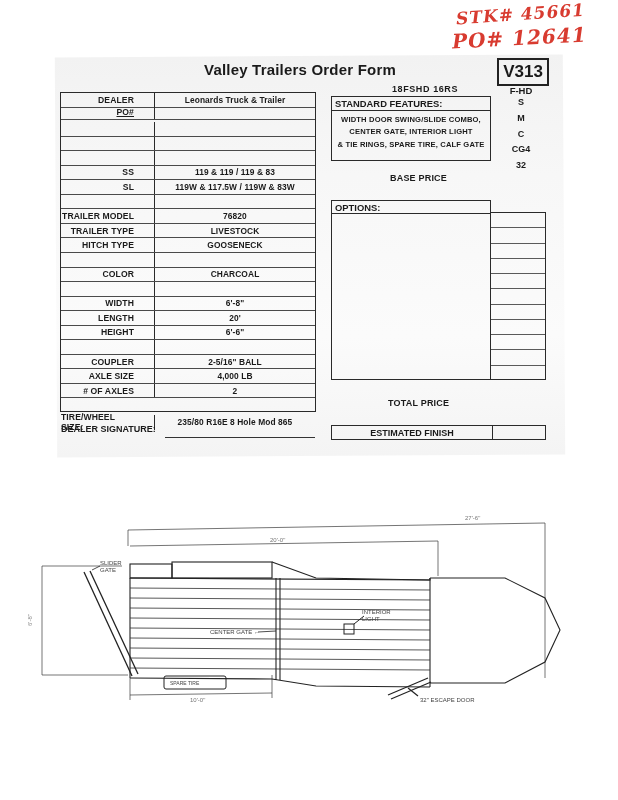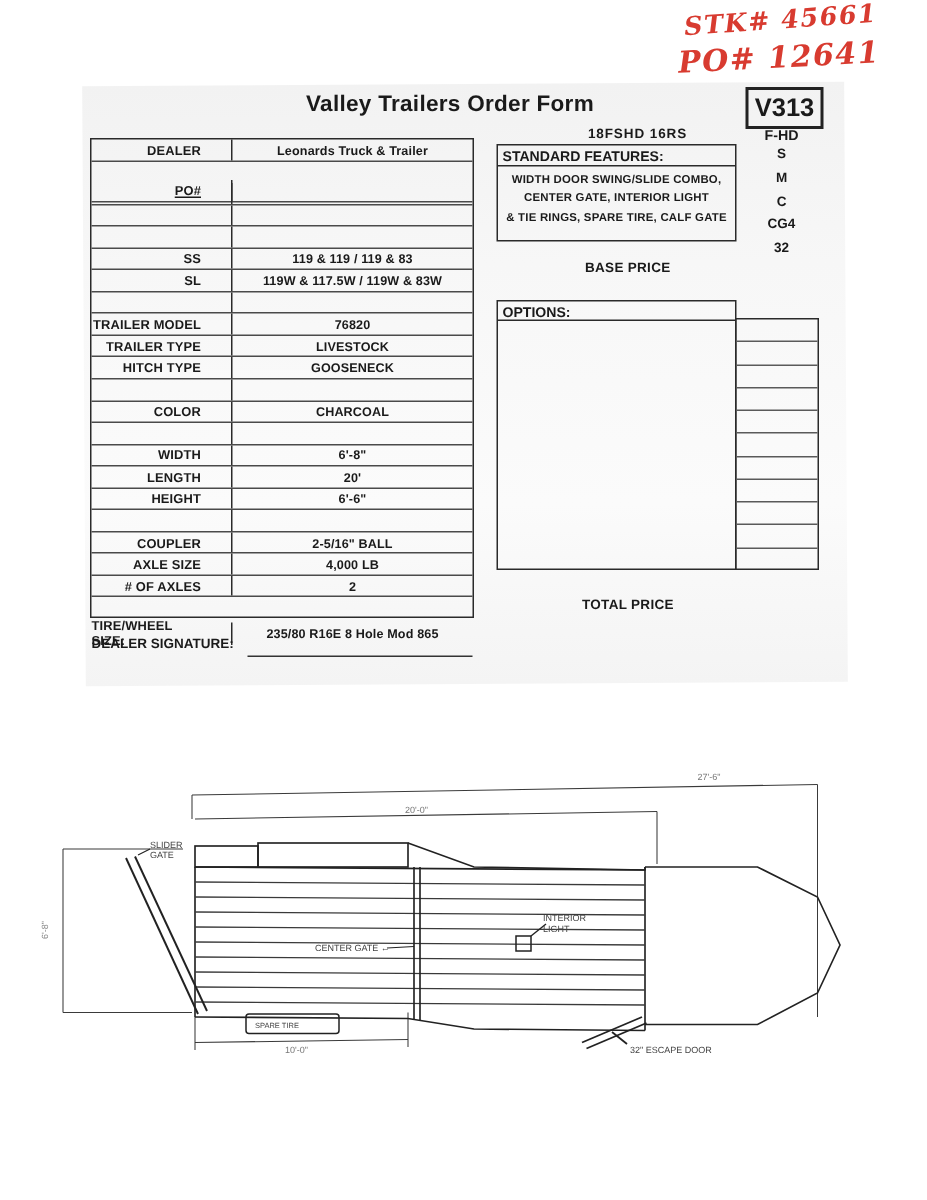--- a/index.html
+++ b/index.html
@@ -186,21 +186,21 @@
   <div id="form-title">Valley Trailers Order Form</div>
   <div id="model-badge">V313</div>
   <div id="model-code">F-HD</div>
   <div id="spec-code">18FSHD   16RS</div>
 
   <div id="spec-table">
       <div class="spec-row" style="top: 0px; height: 14.5455px;">
         <div class="spec-label">DEALER</div>
         <div class="spec-value">Leonards Truck &amp; Trailer</div>
       </div>
-      <div class="spec-row" style="top: 27px; height: 14.5455px; text-decoration: underline;">
+      <div class="spec-row" style="top: 12px; height: 14.5455px; text-decoration: underline;">
         <div class="spec-label">PO#</div>
         <div class="spec-value"></div>
       </div>
       <div class="spec-row" style="top: 29.0909px; height: 14.5455px;">
         <div class="spec-label"></div>
         <div class="spec-value"></div>
       </div>
       <div class="spec-row" style="top: 43.6364px; height: 14.5455px;">
         <div class="spec-label"></div>
         <div class="spec-value"></div>
@@ -311,20 +311,24 @@
       <div class="price-cell" style="height: 15.2727px;"></div>
       <div class="price-cell" style="height: 15.2727px;"></div>
       <div class="price-cell" style="height: 15.2727px;"></div>
       <div class="price-cell" style="height: 15.2727px;"></div>
       <div class="price-cell" style="height: 15.2727px;"></div>
       <div class="price-cell last" style="height: 15.2727px;"></div>
     </div>
 
   <div id="total-price-label">TOTAL PRICE</div>
 
+  <div id="estimated-finish">
+    <div id="ef-label">ESTIMATED FINISH</div>
+    <div id="ef-value"></div>
+  </div>
 </div>
 
 <div id="drawing">
 <svg width="618" height="270" viewBox="0 0 618 270" xmlns="http://www.w3.org/2000/svg">
   <g fill="none" stroke="#3a3a3a" stroke-width="0.7">
 
     <line x1="128" y1="40" x2="545" y2="33"></line>
     <line x1="128" y1="40" x2="128" y2="56"></line>
     <line x1="545" y1="33" x2="545" y2="188"></line>
 

